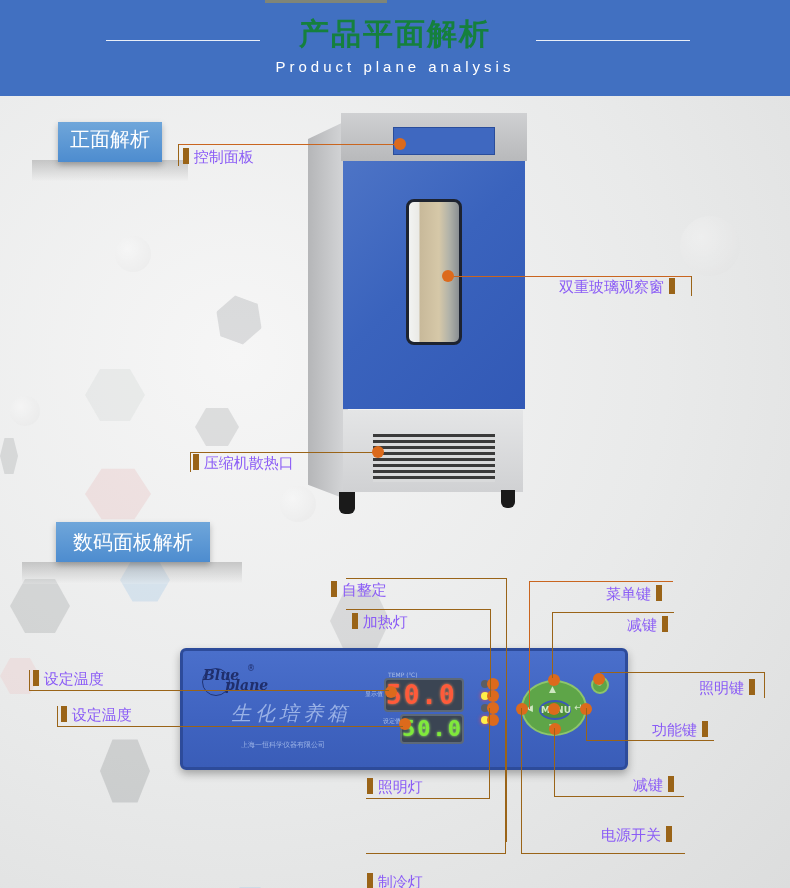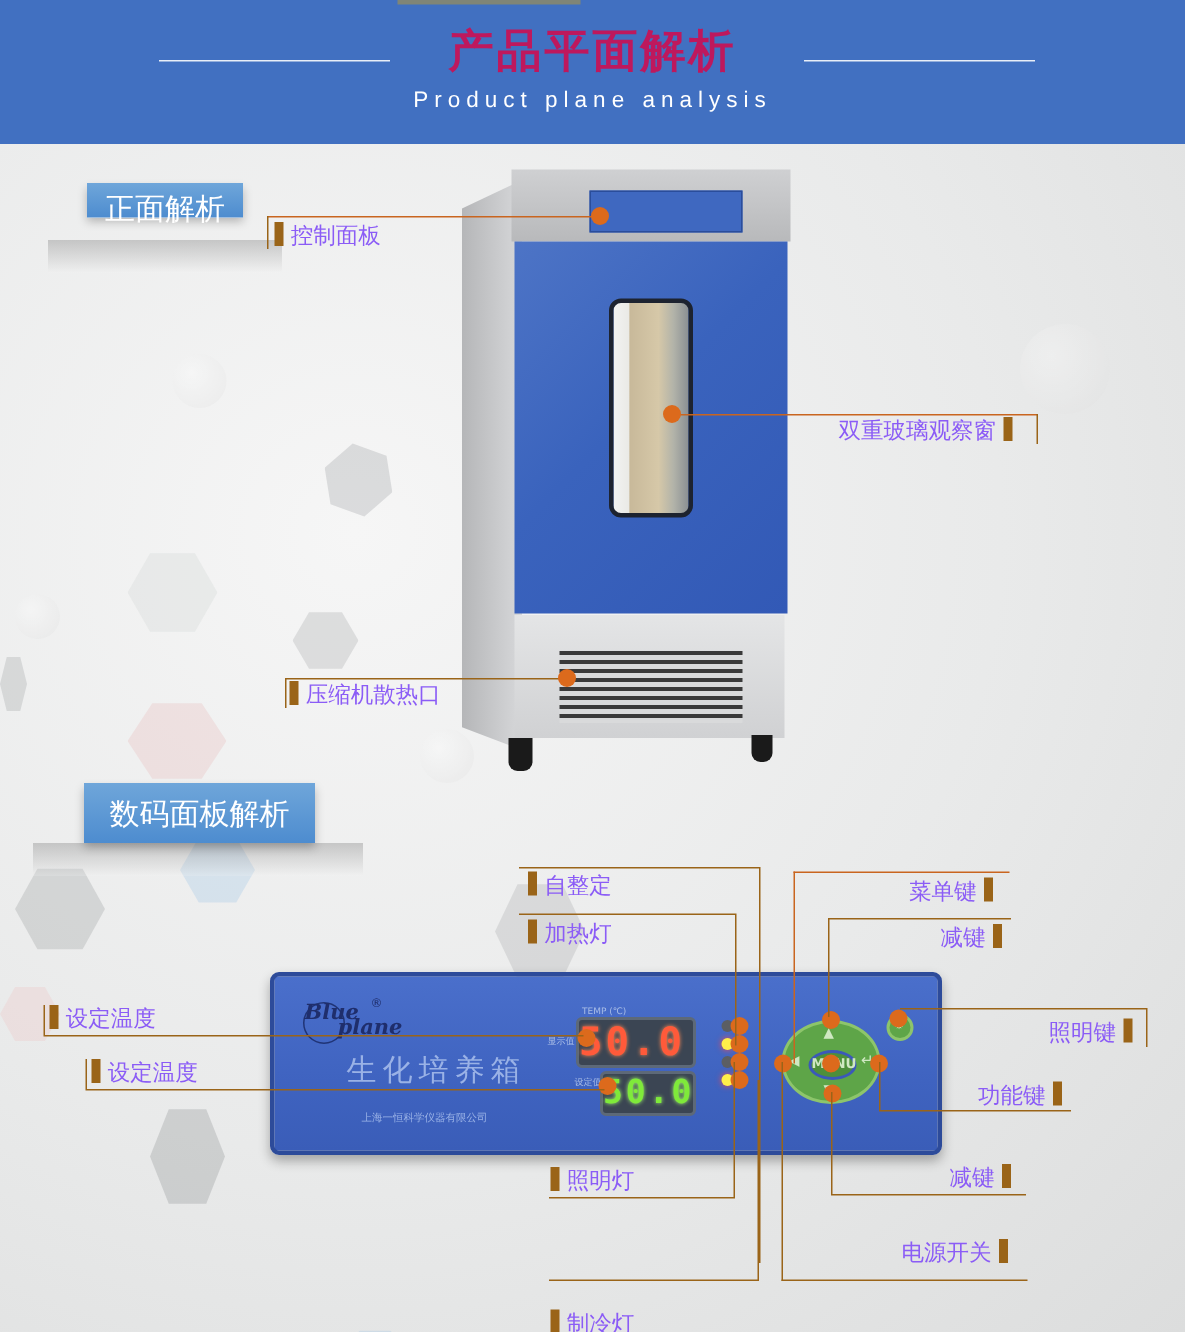--- a/index.html
+++ b/index.html
@@ -8,21 +8,21 @@
     position: relative;
     font-family: "DejaVu Sans", sans-serif;
     background: radial-gradient(ellipse at 30% 40%, #f6f6f6 0%, #e9eaea 55%, #dcdddd 100%);
   }
   .abs { position: absolute; }
 
   
   .header { left: 0; top: 0; width: 790px; height: 96px; background: #4170c1; }
   .header-strip { left: 265px; top: 0; width: 122px; height: 3px; background: #7f8578; }
   .header-line { top: 40px; height: 1px; background: #e8eef8; }
-  .header-title { left: 0; width: 790px; top: 14px; text-align: center; color: #be185d; font-size: 30px; font-weight: bold; letter-spacing: 2px; }
+  .header-title { left: 0; width: 790px; top: 14px; text-align: center; color: #15803d; font-size: 30px; font-weight: bold; letter-spacing: 2px; }
   .header-sub { left: 0; width: 790px; top: 58px; text-align: center; color: #fff; font-size: 15px; letter-spacing: 4px; font-family: "Liberation Sans", sans-serif; }
 
   
   .mol { position: absolute; opacity: 0.55; }
   .mol-ball { border-radius: 50%; background: radial-gradient(circle at 35% 35%, #ffffff, #d8d8d8); }
   .mol-hex { clip-path: polygon(25% 5%, 75% 5%, 100% 50%, 75% 95%, 25% 95%, 0 50%); }
   .mol-stick { background: #f2f2f2; transform-origin: 0 0; }
   .tag { background: linear-gradient(to bottom, #6fa6da 0%, #4d8ccf 100%); color: #fff; font-size: 20px; line-height: 34px; text-align: center; box-shadow: 0 3px 6px rgba(0,0,0,0.25); }
   .tag-base { height: 20px; background: linear-gradient(to bottom, rgba(120,120,120,0.35), rgba(245,245,245,0.2)); }
 
@@ -85,21 +85,21 @@
 </div>
 
 <div class="abs header"></div>
 <div class="abs header-strip"></div>
 <div class="abs header-line" style="left:106px;width:154px;"></div>
 <div class="abs header-line" style="left:536px;width:154px;"></div>
 <div class="abs header-title">产品平面解析</div>
 <div class="abs header-sub">Product plane analysis</div>
 
 <div class="abs tag-base" style="left:32px;top:160px;width:156px;height:22px;"></div>
-<div class="abs tag" style="left:58px;top:122px;width:104px;height:23px;">正面解析</div>
+<div class="abs tag" style="left:58px;top:122px;width:104px;height:40px;">正面解析</div>
 
 <div class="abs" style="left:305px;top:110px;width:225px;height:410px;">
   <div class="abs cab-side" style="left:3px;top:10px;width:40px;height:380px;clip-path:polygon(100% 0,100% 100%,0 96%,0 5%);"></div>
   <div class="abs cab-top" style="left:36px;top:3px;width:186px;height:48px;"></div>
   <div class="abs cab-panel" style="left:88px;top:17px;width:102px;height:28px;"></div>
   <div class="abs door" style="left:38px;top:51px;width:182px;height:248px;"></div>
   <div class="abs window" style="left:101px;top:89px;width:56px;height:146px;"></div>
   <div class="abs cab-bottom" style="left:38px;top:300px;width:180px;height:82px;"></div>
   <div class="abs grille" style="left:68px;top:324px;width:122px;height:48px;"></div>
   <div class="abs foot" style="left:34px;top:382px;width:16px;height:22px;"></div>
@@ -131,21 +131,21 @@
 </div>
 
 <div class="abs tag-base" style="left:22px;top:562px;width:220px;height:22px;"></div>
 <div class="abs tag" style="left:56px;top:522px;width:154px;height:40px;line-height:40px;">数码面板解析</div>
 
 <div class="abs panel" style="left:180px;top:648px;width:448px;height:122px;"></div>
 <div class="abs brand-circle" style="left:202px;top:668px;width:28px;height:28px;"></div>
 <div class="abs brand" style="left:203px;top:667px;">Blue</div>
 <div class="abs brand" style="left:225px;top:677px;">plane</div>
 <div class="abs" style="left:247px;top:664px;color:#1f2e6c;font-size:8px;">®</div>
-<div class="abs panel-title" style="left:231px;top:700px;">生化培养箱</div>
+<div class="abs panel-title" style="left:231px;top:700px;font-style:italic;">生化培养箱</div>
 <div class="abs panel-company" style="left:241px;top:740px;">上海一恒科学仪器有限公司</div>
 
 <div class="abs small-cap" style="left:388px;top:671px;">TEMP (℃)</div>
 <div class="abs small-cap" style="left:365px;top:690px;">显示值</div>
 <div class="abs digit-box digit-red" style="left:384px;top:678px;width:80px;height:34px;">50.0</div>
 <div class="abs small-cap" style="left:383px;top:717px;">设定值</div>
 <div class="abs digit-box digit-green" style="left:400px;top:714px;width:64px;height:30px;font-size:22px;line-height:26px;">50.0</div>
 
 <div class="abs led led-off" style="left:481px;top:680px;"></div>
 <div class="abs led led-on" style="left:481px;top:692px;"></div>
@@ -203,21 +203,21 @@
 
 <div class="abs vline" style="left:586px;top:708px;height:32px;"></div>
 <div class="abs hline" style="left:586px;top:740px;width:128px;"></div>
 
 <div class="abs vline" style="left:554px;top:728px;height:68px;"></div>
 <div class="abs hline" style="left:554px;top:796px;width:130px;"></div>
 
 <div class="abs vline" style="left:521px;top:708px;height:146px;"></div>
 <div class="abs hline" style="left:521px;top:853px;width:164px;"></div>
 
-<div class="abs label" style="left:352px;top:580px;text-align:right;">
+<div class="abs label" style="left:331px;top:580px;text-align:right;">
   <span class="marker"></span>
   <span>自整定</span>
 </div>
 <div class="abs label" style="left:352px;top:612px;">
   <span class="marker"></span>
   <span>加热灯</span>
 </div>
 <div class="abs label" style="left:33px;top:669px;">
   <span class="marker"></span>
   <span>设定温度</span>

